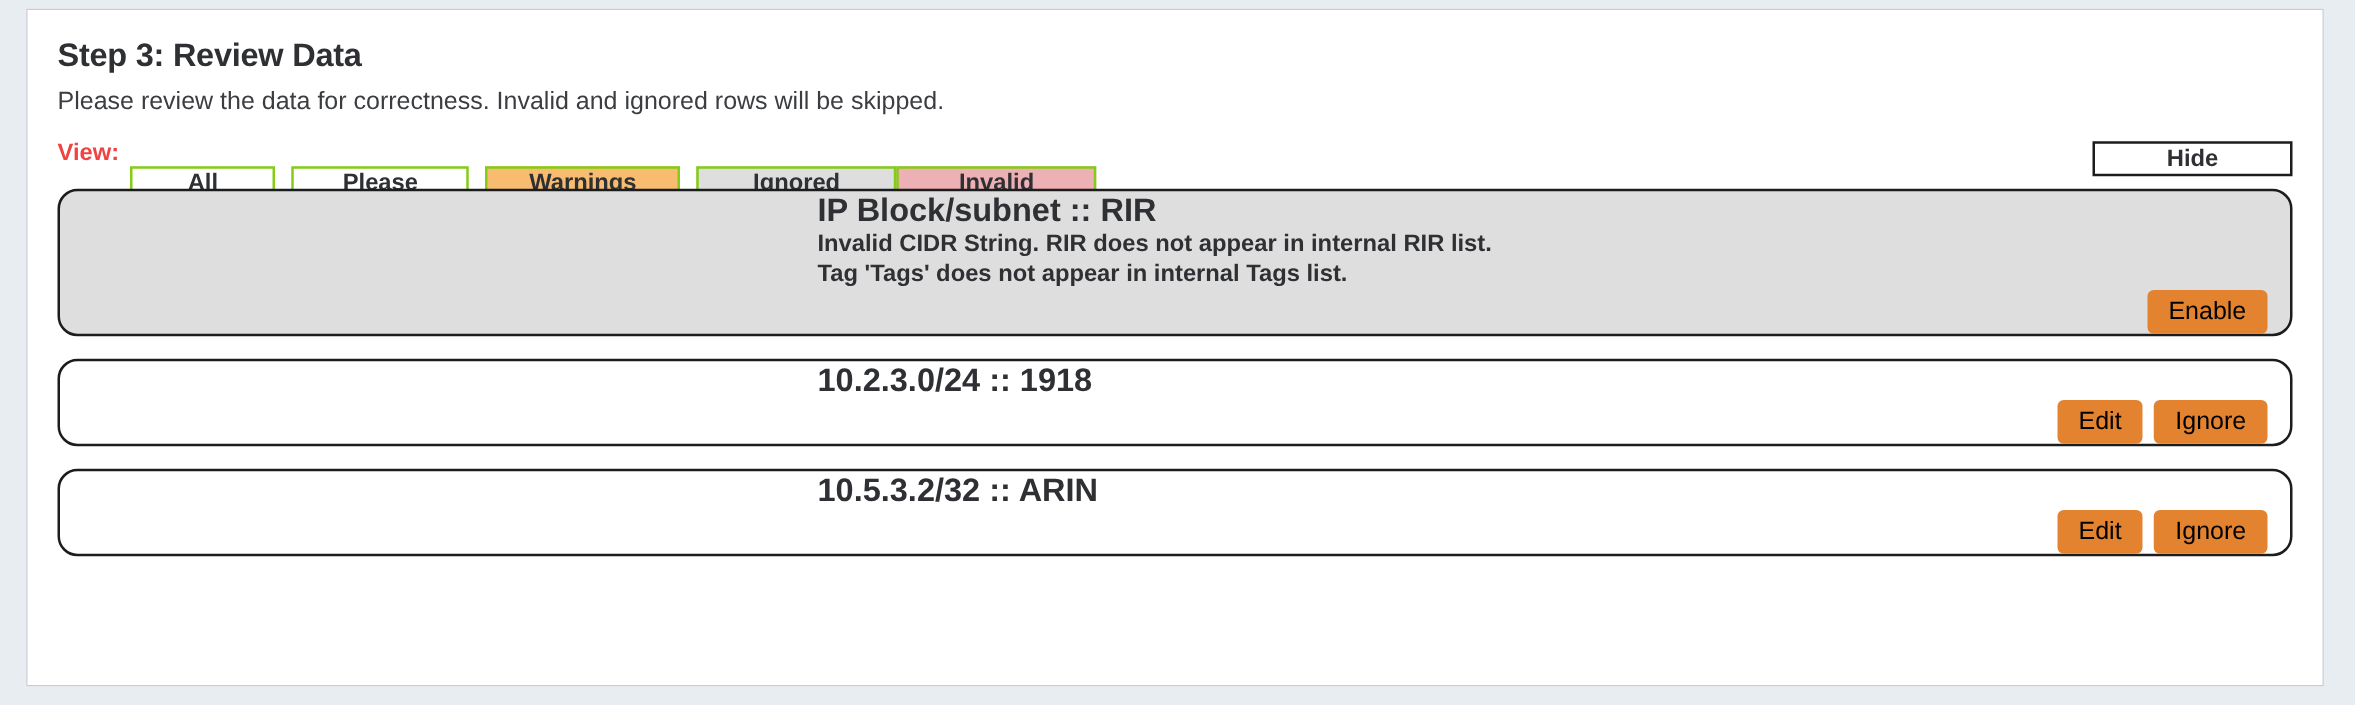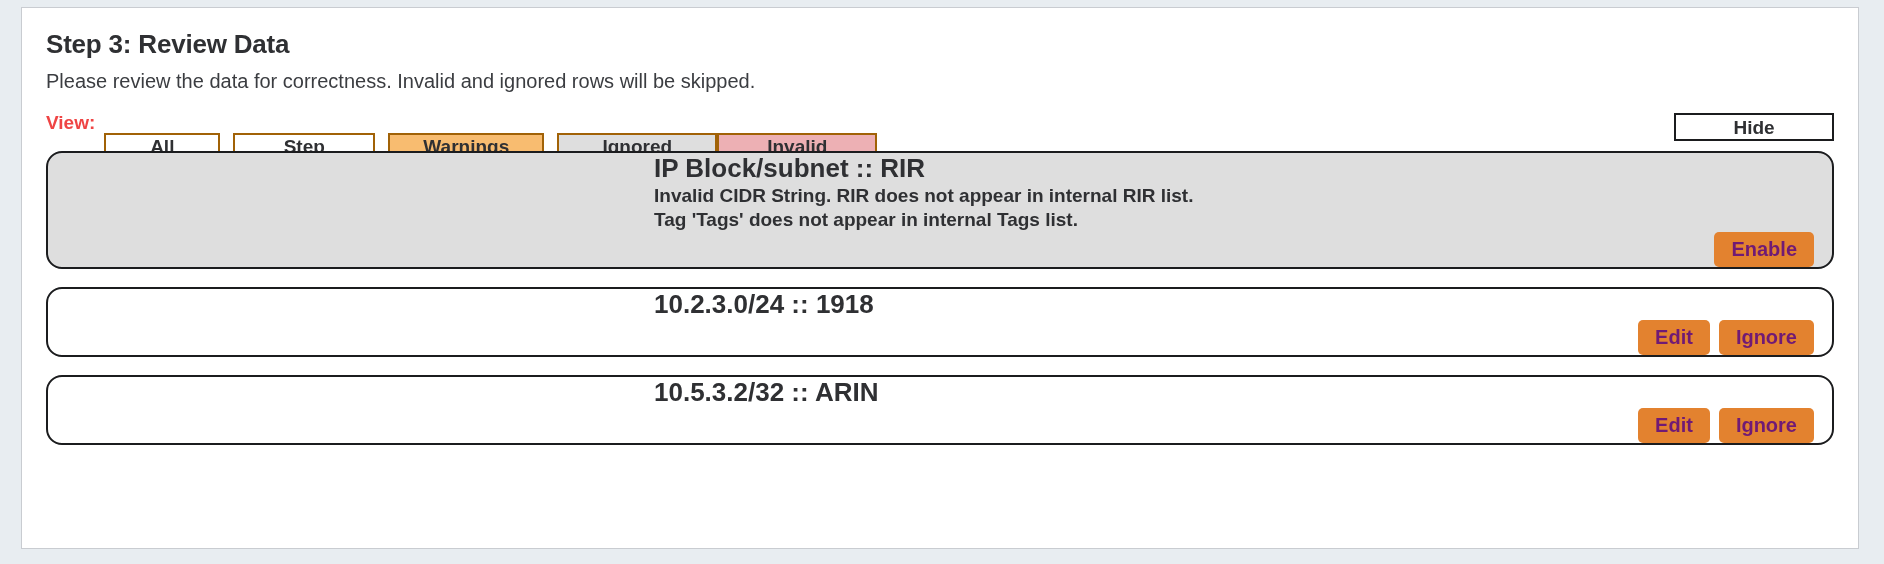--- a/index.html
+++ b/index.html
@@ -59,21 +59,21 @@
     font-weight: bold;
     color: #ef4444;
     margin-right: 9px;
     white-space: nowrap;
   }
   .filter-buttons {
     display: flex;
     align-items: center;
   }
   .filter-btn {
-    border: 2px solid #a16207;
+    border: 2px solid #84cc16;
     background: #ffffff;
     color: #2f3033;
     font-family: "Liberation Sans", sans-serif;
     font-size: 19px;
     font-weight: bold;
     height: 28px;
     line-height: 24px;
     box-sizing: border-box;
     text-align: center;
     padding: 0 8px;
@@ -156,24 +156,24 @@
     display: flex;
     align-items: center;
     gap: 9px;
     flex: 0 0 auto;
   }
 
   .btn-orange {
     background: #e3822f;
     border: none;
     border-radius: 5px;
-    color: #701a75;
+    color: #000000;
     font-family: "Liberation Sans", sans-serif;
     font-size: 20px;
-    font-weight: bold;
+    font-weight: normal;
     padding: 7px 17px 8px 17px;
     cursor: pointer;
     line-height: 1;
     white-space: nowrap;
   }
 </style>
 </head>
 <body>
 
 <div class="page-card">
@@ -181,21 +181,21 @@
 
     <h1 class="step-title">Step 3: Review Data</h1>
 
     <p class="step-subtitle">Please review the data for correctness. Invalid and ignored rows will be skipped.</p>
 
     <div class="filter-bar">
       <span class="filter-label">View:</span>
 
       <div class="filter-buttons">
         <button class="filter-btn w-all" style="background: rgb(255, 255, 255);">All</button>
-        <button class="filter-btn w-valid" style="background: rgb(255, 255, 255);">Step</button>
+        <button class="filter-btn w-valid" style="background: rgb(255, 255, 255);">Please</button>
         <button class="filter-btn w-warnings" style="background: rgb(248, 188, 112);">Warnings</button>
         <button class="filter-btn w-ignored" style="background: rgb(222, 222, 222);">Ignored</button>
         <button class="filter-btn w-invalid" style="background: rgb(237, 176, 180);">Invalid</button>
       </div>
 
       <button class="hide-btn">Hide</button>
     </div>
 
     <div class="rows">
 

